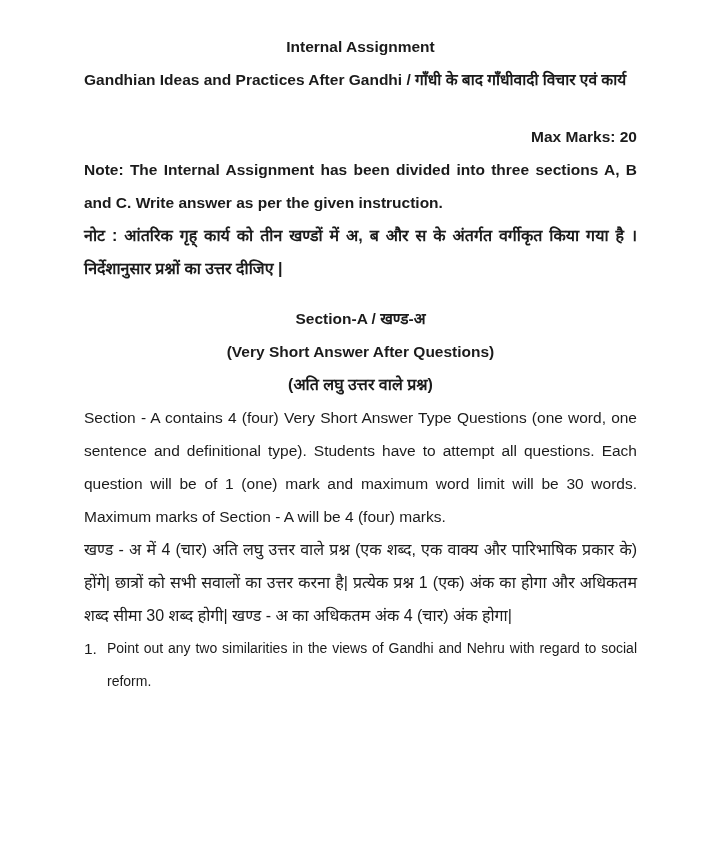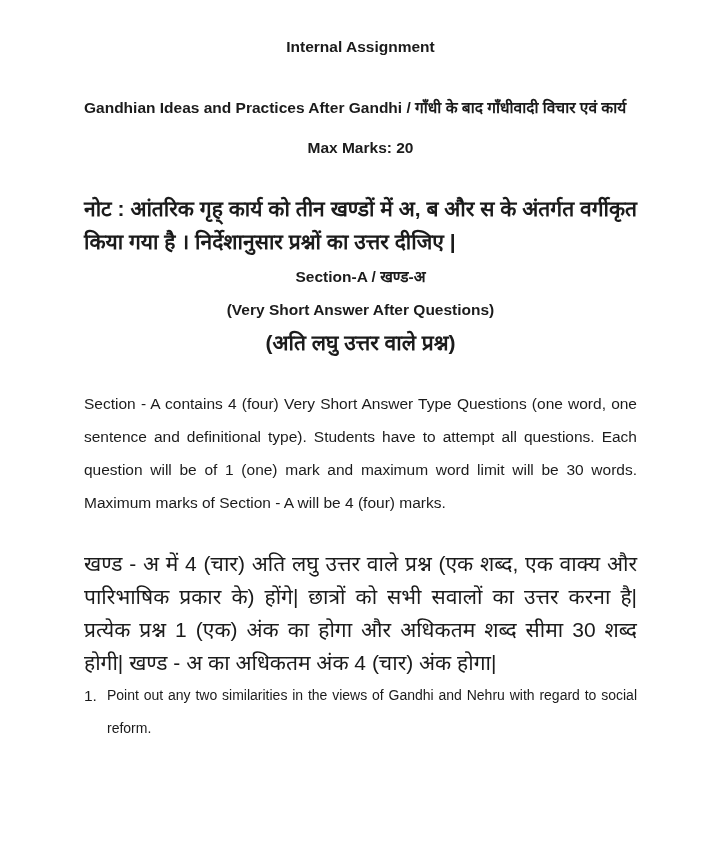--- a/index.html
+++ b/index.html
@@ -24,25 +24,24 @@
       font-size: 15.5px;
       line-height: 33px;
       font-weight: normal;
     }
     .bold   { font-weight: bold; }
     .center { text-align: center; }
     .right  { text-align: right; }
     .justify {
       text-align: justify;
       text-justify: inter-word;
-      margin-top: 28px;
     }
-    .hindi { font-size: 21px; }
-    .mt-sm { margin-top: 7px; text-align: center; }
-    .mt-xs { margin-top: 2px; }
+    .hindi { font-size: 16px; }
+    .mt-sm { margin-top: 24px; }
+    .mt-xs { margin-top: 17px; }
     .question {
       display: flex;
       align-items: flex-start;
       gap: 9px;
       margin-top: 0;
     }
     .qnum {
       flex: 0 0 14px;
       font-size: 15.5px;
       line-height: 33px;
@@ -60,20 +59,21 @@
 <div class="page">
 
   <div class="line center bold">Internal Assignment</div>
 
 
   <div class="line bold justify">Gandhian Ideas and Practices After Gandhi / गाँधी के बाद गाँधीवादी विचार एवं कार्य</div>
 
 
   <div class="line right bold mt-sm">Max Marks: 20</div>
 
+  <div class="line bold justify">Note: The Internal Assignment has been divided into three sections A, B and C. Write answer as per the given instruction.</div>
 
   <div class="line bold justify hindi">नोट : आंतरिक गृह् कार्य को तीन खण्डों में अ, ब और स के अंतर्गत वर्गीकृत किया गया है । निर्देशानुसार प्रश्नों का उत्तर दीजिए |</div>
 
   <div class="line center bold mt-xs">Section-A / खण्ड-अ</div>
 
   <div class="line center bold">(Very Short Answer After Questions)</div>
 
   <div class="line center bold hindi">(अति लघु उत्तर वाले प्रश्न)</div>
 
   <div class="line justify">Section - A contains 4 (four) Very Short Answer Type Questions (one word, one sentence and definitional type). Students have to attempt all questions. Each question will be of 1 (one) mark and maximum word limit will be 30 words. Maximum marks of Section - A will be 4 (four) marks.</div>

